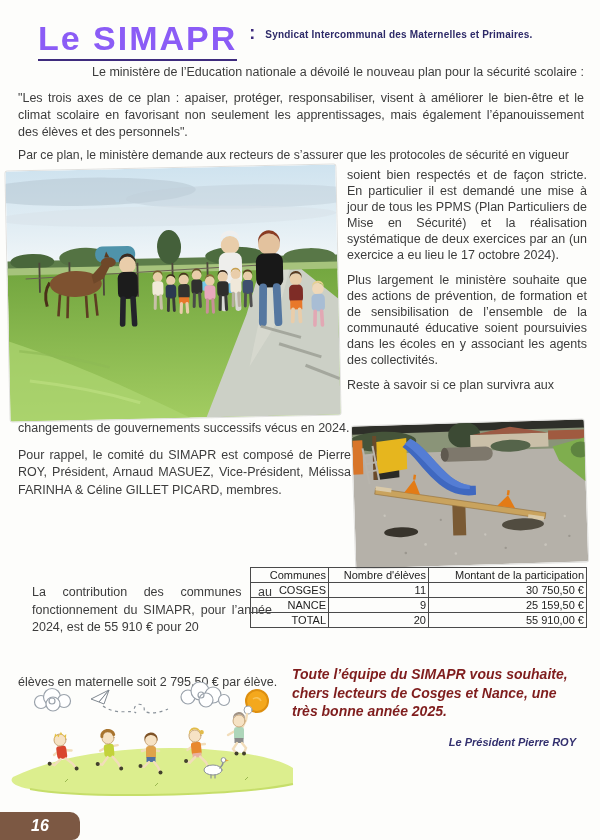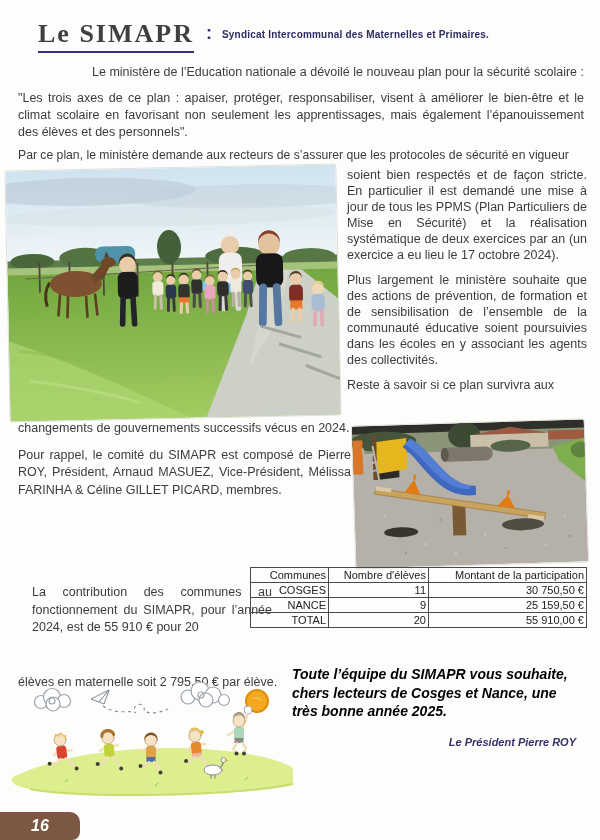--- a/index.html
+++ b/index.html
@@ -11,22 +11,22 @@
     color:#3b3b3b;
   }
   .abs { position:absolute; }
   p { margin:0; }
   .body-txt { font-size:12.5px; line-height:16px; color:#3c3c3c; }
   .just { text-align:justify; }
 
   
   #header { left:38px; top:20px; display:flex; align-items:flex-start; }
   #title {
-    font-size:26px; font-weight:bold; color:#404040; letter-spacing:2px;
-    border-bottom:2.5px solid #3e2b7d; padding-bottom:2px; line-height:1.1;font-family:Liberation Serif, serif;
+    font-size:34px; font-weight:bold; color:#8b5cf6; letter-spacing:2px;
+    border-bottom:2.5px solid #3e2b7d; padding-bottom:2px; line-height:1.1;
   }
   #title-colon { font-size:18px; font-weight:bold; color:#3e2b7d; margin:3px 10px 0 12px; }
   #subtitle { font-size:10px; font-weight:bold; color:#2d2a68; margin-top:9px; letter-spacing:.2px; }
 
   #intro { left:18px; top:64px; width:566px;text-align:right; }
   #quote { left:18px; top:90px; width:566px; line-height:17px; }
   #plan-line { left:18px; top:147px; width:580px; font-size:12.2px; white-space:nowrap; }
 
   
   .photo { overflow:hidden; border-radius:2px; box-shadow:0 0 0 1px rgba(60,60,60,.15); background:#fff; }
@@ -43,21 +43,21 @@
   #contribution { left:32px; top:584px; width:240px; line-height:17.5px; }
   #contribution-end { left:18px; top:639px; width:330px;margin-top:35px; }
 
   
   #table-wrap { left:250px; top:567px; width:336px; }
   table { border-collapse:collapse; width:336px; font-size:11px; color:#222; table-layout:fixed; }
   th,td { border:1px solid #4a4a4a; text-align:right; padding:1px 2px; font-weight:normal; height:15px; overflow:hidden; white-space:nowrap; }
   col.c1 { width:78px; } col.c2 { width:100px; } col.c3 { width:158px; }
 
   #closing { left:292px; top:665px; width:286px; font-size:14px; font-weight:bold; font-style:italic;
-             color:#000000; line-height:18.5px; }
+             color:#7f1d1d; line-height:18.5px; }
   #signature { left:340px; top:736px; width:236px; text-align:right; font-size:11px;
                font-weight:bold; font-style:italic; color:#33306e; }
 
   #drawing { left:5px; top:682px; }
 
   #page-tab {
     left:0; top:812px; width:80px; height:28px; background:#7c5843;
     border-radius:0 10px 8px 0; display:flex; align-items:center; justify-content:center;
     color:#fff; font-size:16px; font-weight:bold; font-style:italic;
   }

